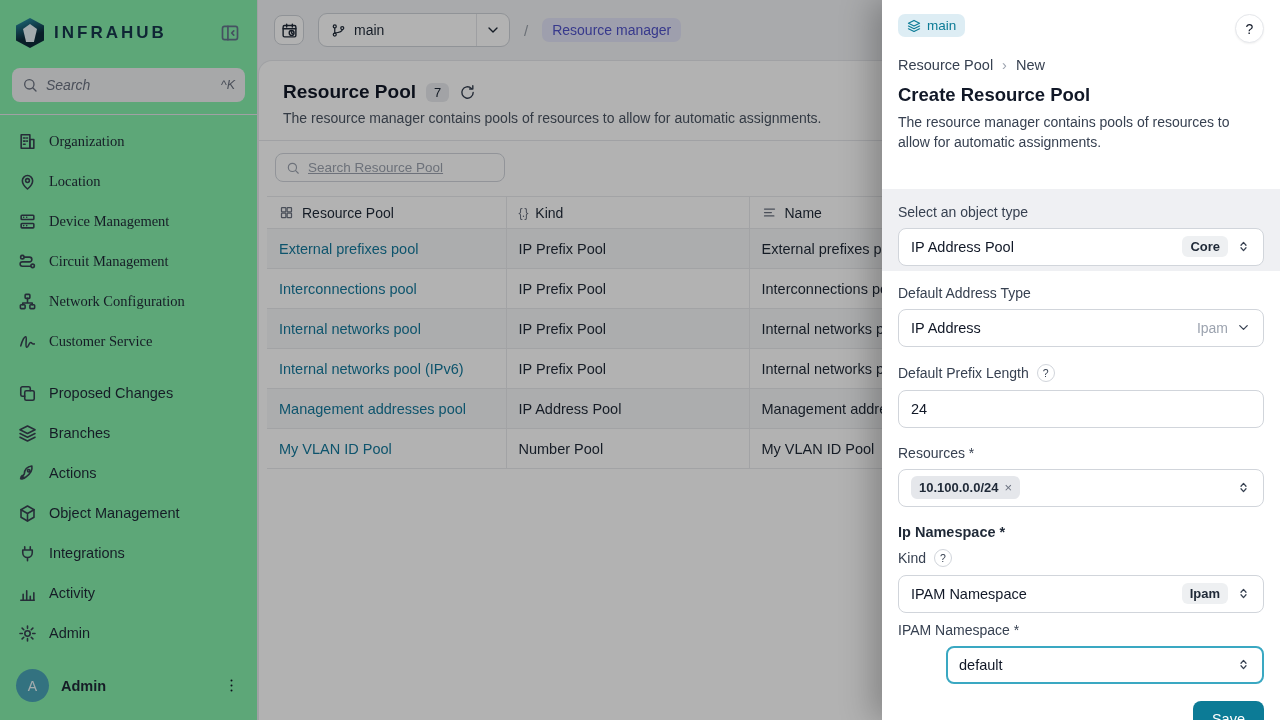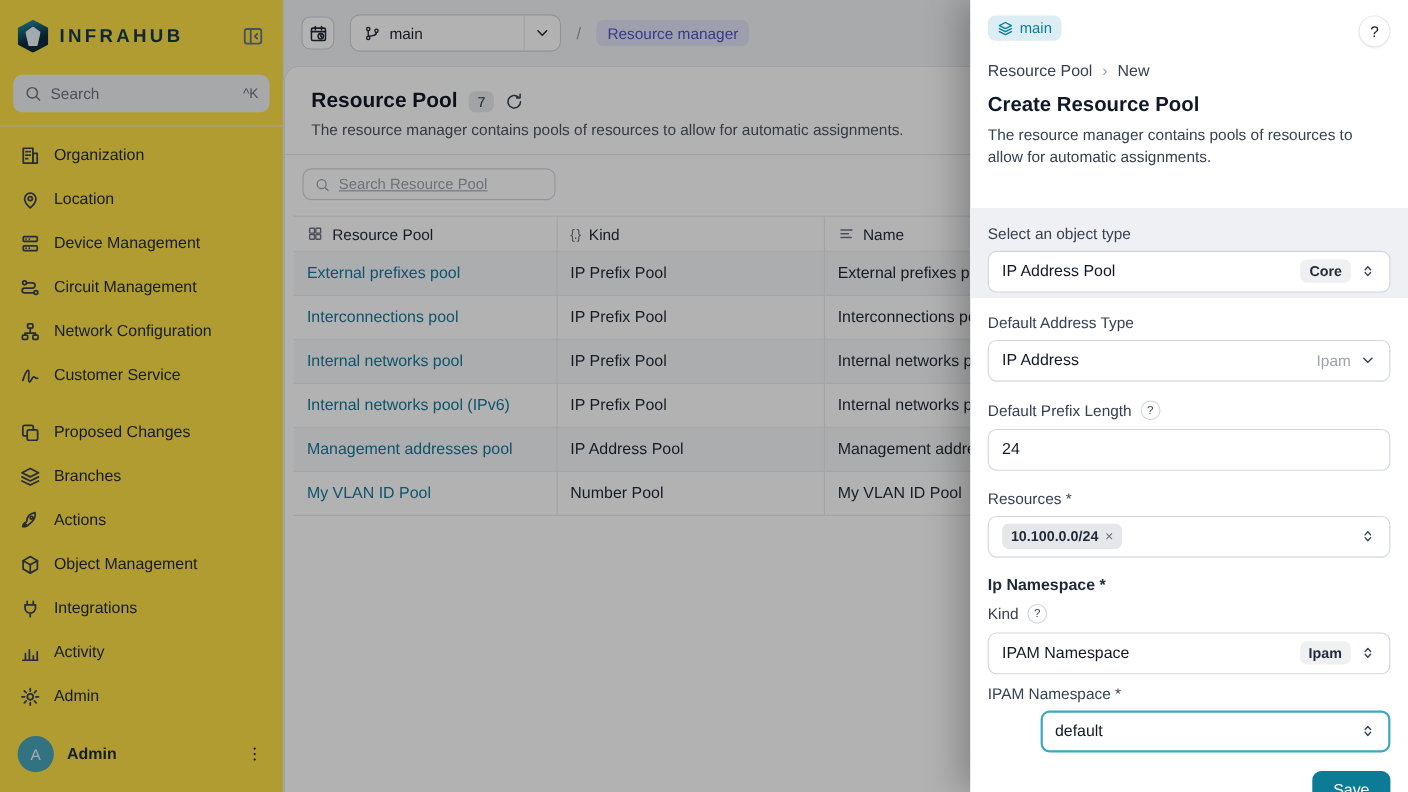--- a/index.html
+++ b/index.html
@@ -6,31 +6,31 @@
     --accent:#0c7b96; --link:#15799c; --focus:#3aa8c2;
     --ink:#111827; --ink2:#374151; --muted:#6b7280; --faint:#9ca3af;
     --line:#e5e7eb; --line2:#d1d5db; --bg-gray:#f3f4f6; --chip:#e5e7eb;
   }
   *{box-sizing:border-box; margin:0; padding:0;}
   html,body{width:1280px; height:720px; overflow:hidden;}
   body{font-family:"Liberation Sans", sans-serif; color:var(--ink); background:#fff; position:relative; font-size:14px;}
   svg.ic{display:block; stroke:currentColor; fill:none; stroke-width:2; stroke-linecap:round; stroke-linejoin:round;}
 
   
-  .sidebar{position:absolute; left:0; top:0; width:258px; height:720px; background:#fde047; border-right:1px solid var(--line); display:flex; flex-direction:column;}
+  .sidebar{position:absolute; left:0; top:0; width:258px; height:720px; background:#86efac; border-right:1px solid var(--line); display:flex; flex-direction:column;}
   .logo-row{display:flex; align-items:center; gap:10px; padding:18px 16px 12px;}
   .logo-hex{width:28px; height:30px; background:linear-gradient(160deg,#2b9db5,#0d2b3a 60%); clip-path:polygon(50% 0,100% 25%,100% 75%,50% 100%,0 75%,0 25%); position:relative; flex:none;}
   .logo-hex::after{content:""; position:absolute; inset:6px 7px; background:#e8f4f8; clip-path:polygon(50% 0,100% 28%,78% 100%,22% 100%,0 28%);}
   .logo-text{font-weight:700; font-size:17px; letter-spacing:3px; color:#16374c; flex:1;}
   .collapse-btn{width:22px; height:22px; color:#64748b; display:flex; align-items:center; justify-content:center;}
-  .sb-search{margin:8px 12px 0; height:34px; background:#f0f1f3; border-radius:8px; display:flex; align-items:center; gap:8px; padding:0 10px; color:var(--muted);}
+  .sb-search{margin:8px 12px 0; height:34px; background:#f0f1f3; border-radius:8px; display:flex; align-items:center; gap:8px; padding:0 10px; color:var(--muted);font-style:italic;}
   .sb-search .ph{flex:1; font-size:14px;}
   .sb-search .kbd{font-size:12.5px; color:var(--muted);}
   .sb-divider{height:1px; background:var(--line); margin:12px 0 6px;}
-  .nav-scroll{height:234px; overflow:hidden;}
+  .nav-scroll{height:234px; overflow:hidden;font-family:Liberation Serif, serif;}
   .nav-item{display:flex; align-items:center; gap:12px; height:40px; padding:0 18px; font-size:14.5px; color:#1f2937; cursor:pointer;}
   .nav-item .nico{width:19px; height:19px; color:#374151; flex:none;}
   .nav-bottom{margin-top:18px;}
   .sb-user{margin-top:auto; display:flex; align-items:center; gap:12px; padding:14px 16px 18px;}
   .avatar{width:33px; height:33px; border-radius:50%; background:#4aa4b8; color:#eaf6f9; display:flex; align-items:center; justify-content:center; font-size:14px;}
   .sb-user .uname{flex:1; font-weight:600; font-size:14.5px; color:#1f2937;}
   .kebab{width:20px; height:20px; color:#111827; display:flex; align-items:center; justify-content:center;}
 
   
   .main{position:absolute; left:258px; top:0; right:0; bottom:0; background:var(--bg-gray);}

